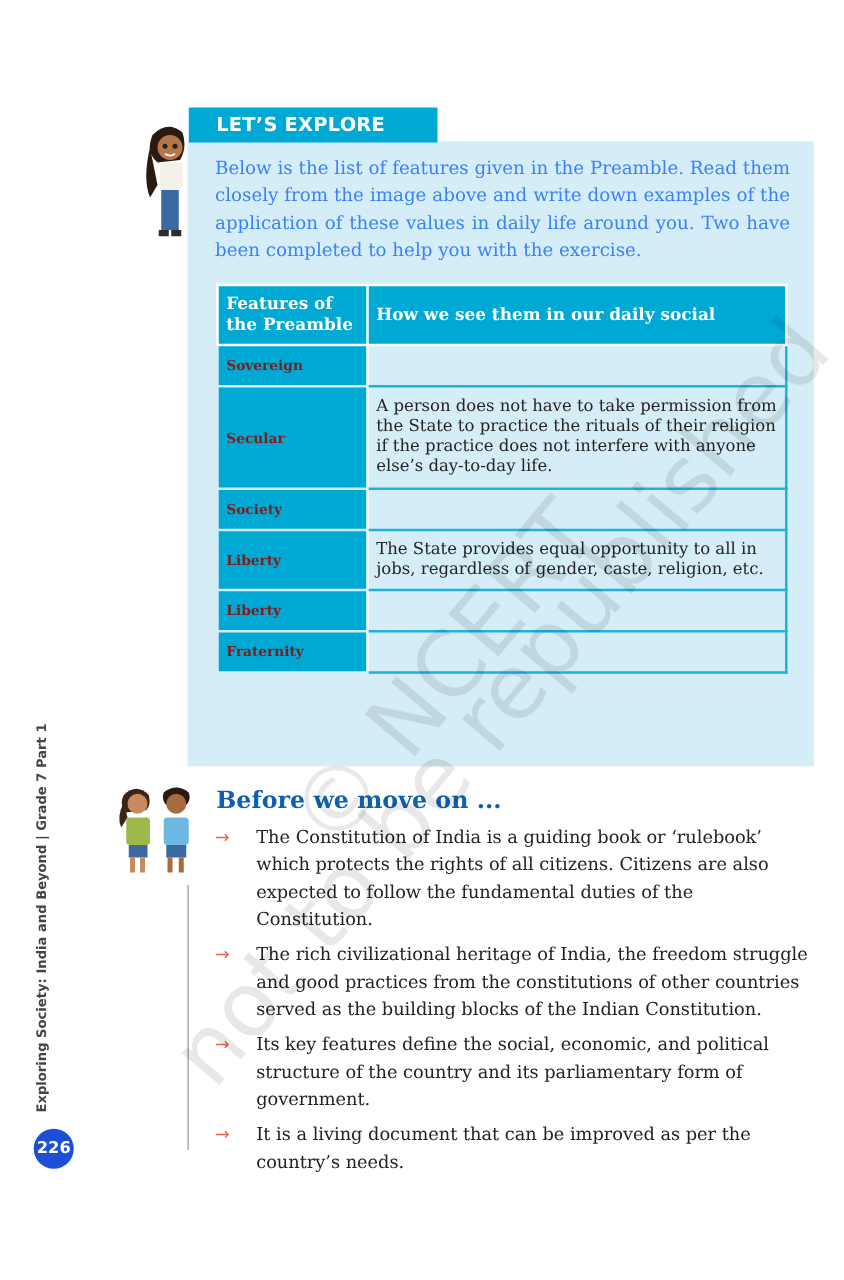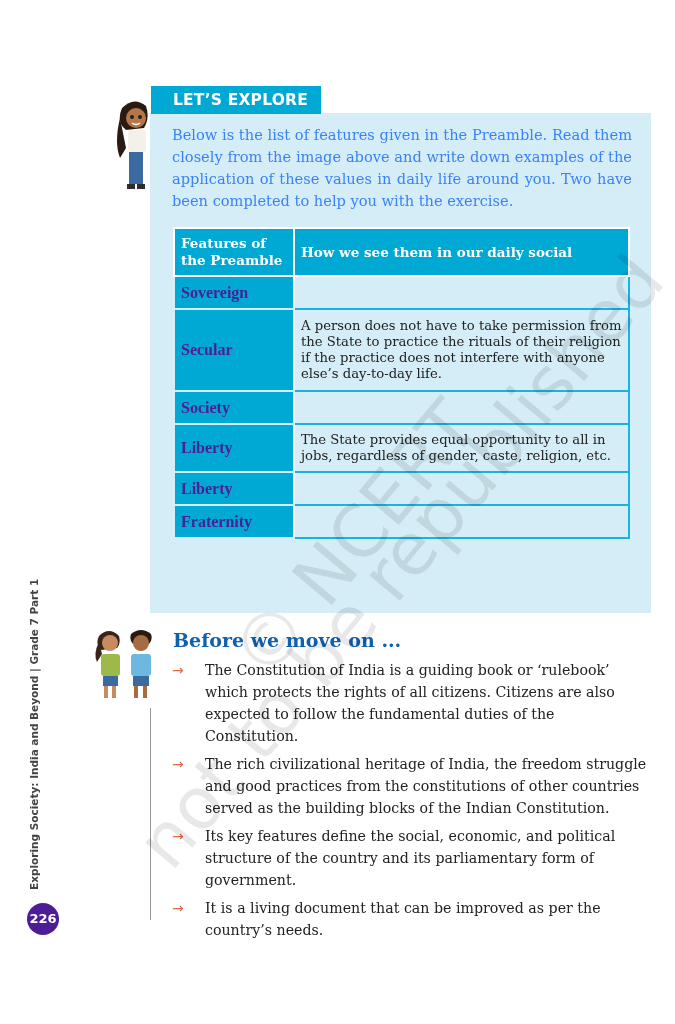--- a/index.html
+++ b/index.html
@@ -1,41 +1,41 @@
 <!DOCTYPE html>
 <html><head>
 <meta charset="utf-8">
 <style>
   html, body { margin: 0; padding: 0; }
   body { width: 675px; height: 1024px; background: #ffffff; position: relative; overflow: hidden;
          font-family: "DejaVu Serif", serif; color: #222; }
   .explore-box { position: absolute; left: 150px; top: 113px; width: 501px; height: 500px; background: #d5edf6; }
-  .explore-tab { position: absolute; left: 151px; top: 86px; width: 170px; height: 28px; background: #00a8d4; color: #fff;
+  .explore-tab { position: absolute; left: 151px; top: 86px; width: 199px; height: 28px; background: #00a8d4; color: #fff;
                  font-family: "DejaVu Sans", sans-serif; font-weight: bold; font-size: 15.5px; line-height: 28px; padding-left: 22px; box-sizing: border-box; letter-spacing: 0.2px; }
   .explore-text { position: absolute; left: 172px; top: 124px; width: 460px; font-size: 14.6px; line-height: 22px; text-align: justify; color: #3b82f6; }
   .girl { position: absolute; left: 114px; top: 98px; width: 42px; height: 95px; }
   table.features { position: absolute; left: 173px; top: 227px; width: 457px; border-collapse: collapse; font-size: 13px; }
   table.features td, table.features th { border: 2px solid #ffffff; padding: 0 6px; }
   table.features th { background: #00a8d4; color: #fff; text-align: left; font-weight: bold; height: 46px; line-height: 17px; font-size: 13.5px; }
-  table.features td.feat { background: #00a8d4; color: #4c1d95; font-weight: bold; width: 106px; font-size: 16px; border-color: #d5edf6 #fff #d5edf6 #d5edf6; font-family: Liberation Serif, serif; }
+  table.features td.feat { background: #00a8d4; color: #7f1d1d; font-weight: bold; width: 106px; font-size: 11px; border-color: #d5edf6 #fff #d5edf6 #d5edf6; }
   table.features td.val { background: #d5edf6; border: 2px solid #19b3dd; line-height: 16px; font-size: 13.2px; color: #222; }
   table.features tr.r1 td { height: 31px; }
   table.features tr.r2 td { height: 80px; }
   table.features tr.r3 td { height: 31px; }
   table.features tr.r4 td { height: 46px; }
   table.features tr.r5 td, table.features tr.r6 td, table.features tr.r7 td { height: 31px; }
   .kids { position: absolute; left: 93px; top: 628px; width: 70px; height: 75px; }
   .vline { position: absolute; left: 150px; top: 708px; width: 1px; height: 212px; background: #9a9a9a; }
   .move-title { position: absolute; left: 173px; top: 629px; font-size: 19px; font-weight: bold; color: #1060b0; }
   ul.points { position: absolute; left: 172px; top: 659px; width: 475px; margin: 0; padding: 0; list-style: none; }
   ul.points li { position: relative; padding-left: 33px; font-size: 14.2px; line-height: 22px; margin-bottom: 6px; color: #222; }
   ul.points li .arrow { position: absolute; left: 0; top: 0; color: #e8684a; font-family: "DejaVu Sans", sans-serif; font-size: 14px; }
   .side-text { position: absolute; left: 28px; top: 890px; transform: rotate(-90deg); transform-origin: left top; white-space: nowrap;
                font-family: "DejaVu Sans", sans-serif; font-size: 10.5px; font-weight: bold; color: #444; }
-  .page-num { position: absolute; left: 27px; top: 903px; width: 32px; height: 32px; border-radius: 50%; background: #4c1d95; color: #fff;
+  .page-num { position: absolute; left: 27px; top: 903px; width: 32px; height: 32px; border-radius: 50%; background: #1d4ed8; color: #fff;
               font-family: "DejaVu Sans", sans-serif; font-weight: bold; font-size: 13px; line-height: 32px; text-align: center; }
   .watermark { position: absolute; font-family: "DejaVu Sans", sans-serif; color: rgba(0,0,0,0.09); white-space: nowrap; transform-origin: left top; pointer-events: none; }
   .wm1 { left: 215px; top: 640px; font-size: 72px; transform: rotate(-50deg); }
   .wm2 { left: 120px; top: 830px; font-size: 72px; transform: rotate(-50deg); }
 </style>
 </head>
 <body>
 
 <div class="explore-box"></div>
 <div class="explore-tab">LET’S EXPLORE</div>

